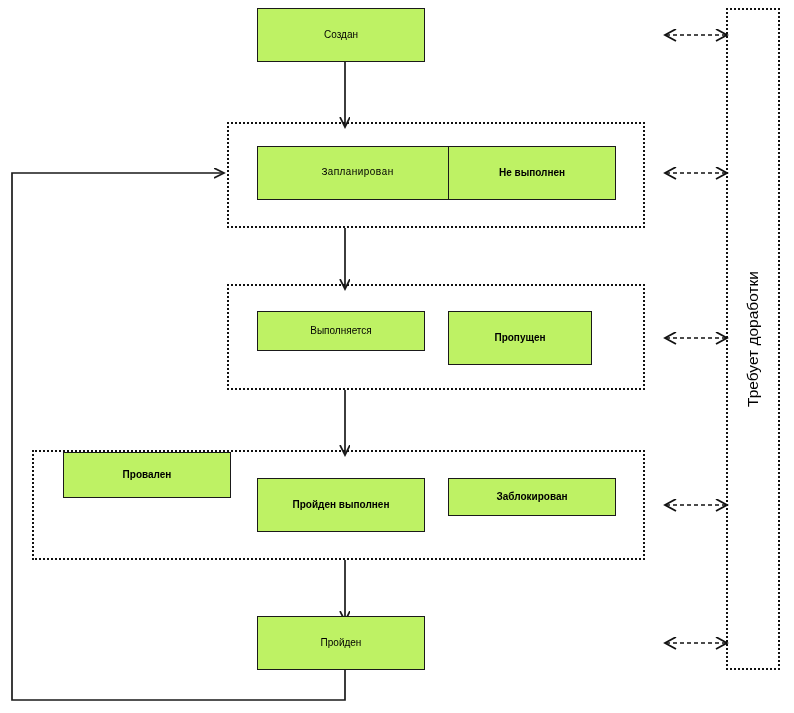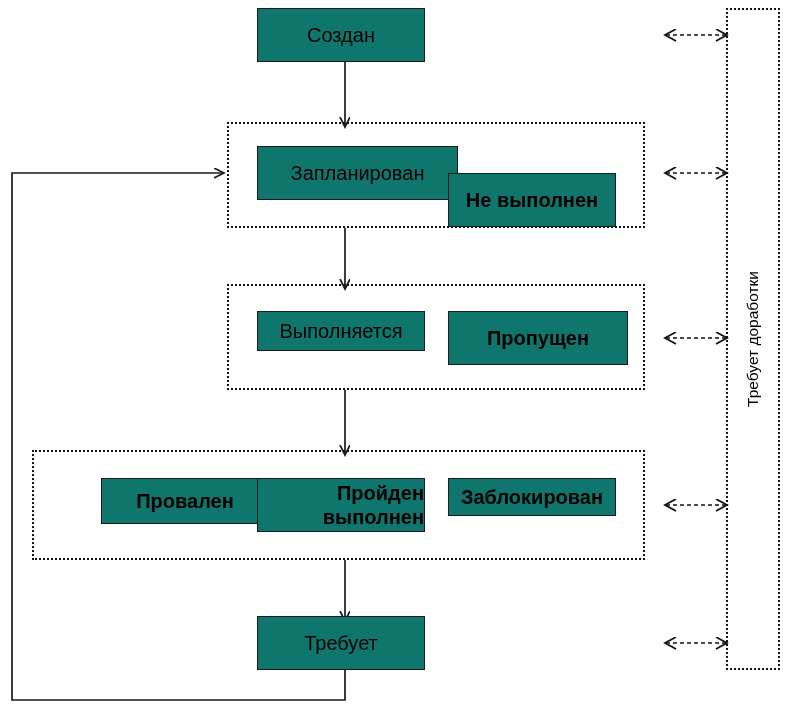--- a/index.html
+++ b/index.html
@@ -22,26 +22,26 @@
     position: absolute;
     left: 0;
     top: 0;
     width: 794px;
     height: 713px;
   }
   .node {
     position: absolute;
     box-sizing: border-box;
     border: 1.6px solid #1a1a1a;
-    background: #0f766e;
+    background: #bef264;
     display: flex;
     align-items: center;
     justify-content: center;
-    text-align: right;
-    font-size: 20px;
+    text-align: left;
+    font-size: 10px;
     line-height: 1.22;
     color: #000000;
     z-index: 4;
   }
   .node.bold {
     font-weight: bold;
   }
   .group {
     position: absolute;
     box-sizing: border-box;
@@ -97,26 +97,26 @@
     <line x1="666" y1="338" x2="726" y2="338" stroke="#111111" stroke-width="1.6" stroke-dasharray="4 3" marker-end="url(#arrow-dash-end)" marker-start="url(#arrow-dash-start)"></line>
     <line x1="666" y1="505" x2="726" y2="505" stroke="#111111" stroke-width="1.6" stroke-dasharray="4 3" marker-end="url(#arrow-dash-end)" marker-start="url(#arrow-dash-start)"></line>
     <line x1="666" y1="643" x2="726" y2="643" stroke="#111111" stroke-width="1.6" stroke-dasharray="4 3" marker-end="url(#arrow-dash-end)" marker-start="url(#arrow-dash-start)"></line>
   </svg>
 
   <div class="group" id="grp-0" style="left: 227px; top: 122px; width: 418px; height: 106px;"></div>
   <div class="group" id="grp-1" style="left: 227px; top: 284px; width: 418px; height: 106px;"></div>
   <div class="group" id="grp-2" style="left: 32px; top: 450px; width: 613px; height: 110px;"></div>
 
   <div class="node" id="node-0" style="left: 257px; top: 8px; width: 168px; height: 54px;">Создан</div>
-  <div class="node" id="node-1" style="left: 257px; top: 146px; width: 201px; height: 54px;">Запланирован</div>
-  <div class="node bold" id="node-2" style="left: 448px; top: 146px; width: 168px; height: 54px; margin-top: 27px;">Не выполнен</div>
+  <div class="node" id="node-1" style="left: 257px; top: 146px; width: 201px; height: 54px; font-family: Liberation Mono, monospace;">Запланирован</div>
+  <div class="node bold" id="node-2" style="left: 448px; top: 146px; width: 168px; height: 54px;">Не выполнен</div>
   <div class="node" id="node-3" style="left: 257px; top: 311px; width: 168px; height: 40px;">Выполняется</div>
-  <div class="node bold" id="node-4" style="left: 448px; top: 311px; width: 180px; height: 54px;">Пропущен</div>
-  <div class="node bold" id="node-5" style="left: 63px; top: 478px; width: 168px; height: 46px; margin-left: 38px;">Провален</div>
+  <div class="node bold" id="node-4" style="left: 448px; top: 311px; width: 144px; height: 54px;">Пропущен</div>
+  <div class="node bold" id="node-5" style="left: 63px; top: 452px; width: 168px; height: 46px;">Провален</div>
   <div class="node bold" id="node-6" style="left: 257px; top: 478px; width: 168px; height: 54px;">Пройден выполнен</div>
   <div class="node bold" id="node-7" style="left: 448px; top: 478px; width: 168px; height: 38px;">Заблокирован</div>
-  <div class="node" id="node-8" style="left: 257px; top: 616px; width: 168px; height: 54px;">Требует</div>
+  <div class="node" id="node-8" style="left: 257px; top: 616px; width: 168px; height: 54px;">Пройден</div>
 
   <div class="sidebox" id="sidebox" style="left: 726px; top: 8px; width: 54px; height: 662px;">
     <span class="vtext">Требует доработки</span>
   </div>
 
 </div>
 
 </body></html>

